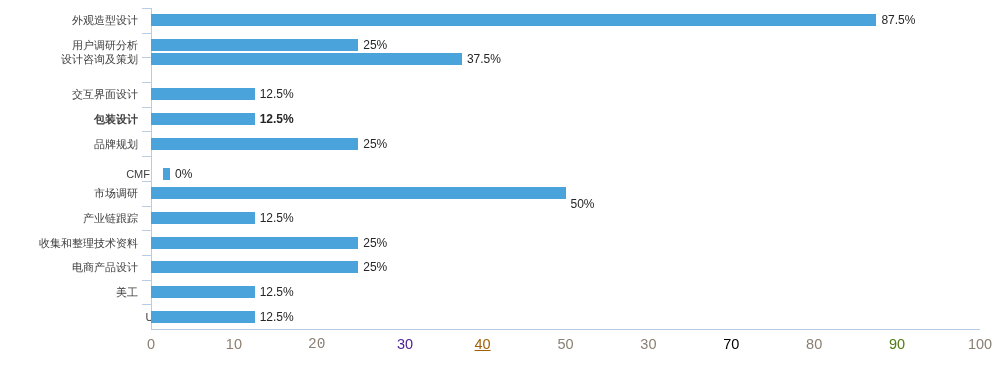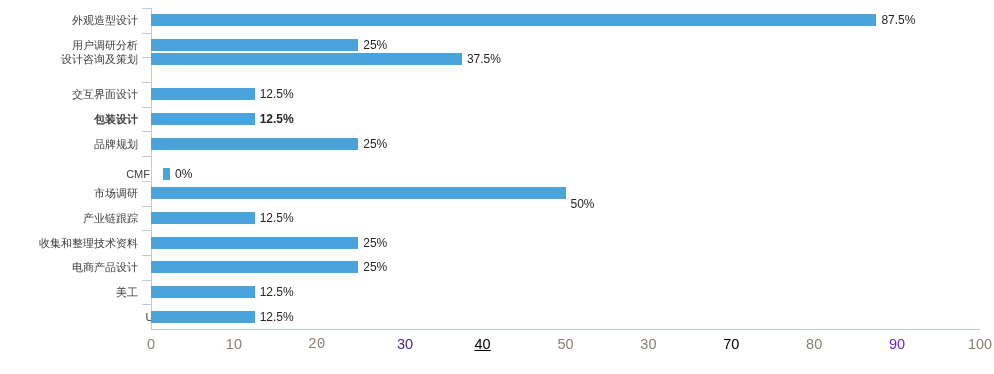--- a/index.html
+++ b/index.html
@@ -186,22 +186,22 @@
         <div class="cat-label">UE/UX</div>
         <div class="bar" style="width: 103.625px; background: rgb(75, 163, 220);"></div>
         <div class="bar-label" style="left: 259.625px;">12.5%</div>
       </div>
     </div>
   <div id="xticks">
       <div class="x-tick" style="left: 151px; color: rgb(138, 127, 114);">0</div>
       <div class="x-tick" style="left: 233.9px; color: rgb(138, 127, 114);">10</div>
       <div class="x-tick" style="left: 316.8px; color: rgb(138, 127, 114); font-family: Liberation Mono, monospace;">20</div>
       <div class="x-tick" style="left: 405px; color: #4c1d95; text-align: right;">30</div>
-      <div class="x-tick" style="left: 482.6px; color: #000000; text-decoration: underline;">40</div>
+      <div class="x-tick" style="left: 482.6px; color: #a16207; text-decoration: underline;">40</div>
       <div class="x-tick" style="left: 565.5px; color: rgb(138, 127, 114);">50</div>
       <div class="x-tick" style="left: 648.4px; color: rgb(138, 127, 114);">30</div>
       <div class="x-tick" style="left: 731.3px; color: #000000;">70</div>
       <div class="x-tick" style="left: 814.2px; color: rgb(138, 127, 114);">80</div>
-      <div class="x-tick" style="left: 897.1px; color: #6d28d9;">90</div>
+      <div class="x-tick" style="left: 897.1px; color: #4d7c0f;">90</div>
       <div class="x-tick" style="left: 980px; color: rgb(138, 127, 114);">100</div>
     </div>
 
 </div>
 
 </body></html>

